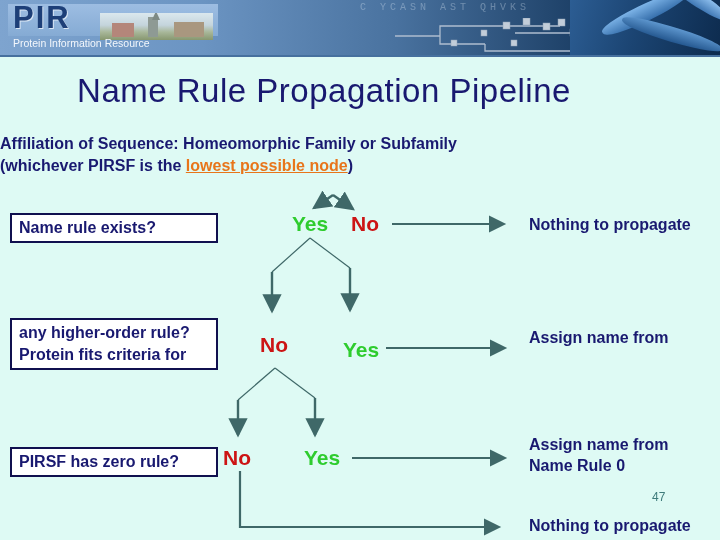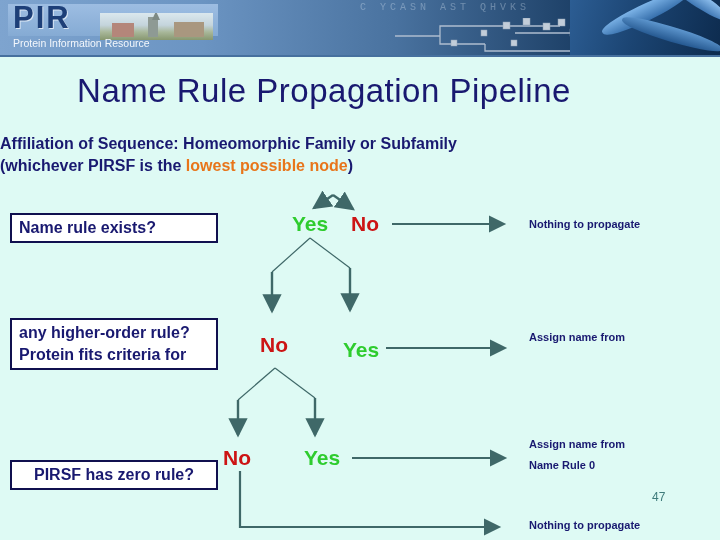--- a/index.html
+++ b/index.html
@@ -64,44 +64,44 @@
   .title{
     position:absolute;top:72px;left:0;width:648px;text-align:center;
     font-size:33px;color:var(--navy-text,#191970);letter-spacing:0.5px;
   }
   .subtitle{
     position:absolute;left:0;width:680px;
     font-size:16px;font-weight:bold;color:var(--navy-text,#191970);
   }
   .subtitle.l1{top:135px;}
   .subtitle.l2{top:157px;}
-  .hl{color:var(--highlight-orange,#e8751a);}
+  .hl{color:var(--highlight-orange,#e8751a);text-decoration:underline;}
   
   .flow-box{
     position:absolute;left:10px;width:190px;
     background:var(--box-fill,#ffffff);
     border:2px solid var(--box-border-navy,#10104f);
     color:var(--navy-text,#191970);
     font-weight:bold;font-size:16px;line-height:22px;padding:2px 7px;
   }
   .box1{top:213px;}
   .box2{top:318px;}
-  .box3{top:460px;text-align:center;}
+  .box3{top:447px;}
   .branch-label{position:absolute;font-weight:bold;font-size:21px;white-space:nowrap;}
   .green{color:var(--yes-green,#2ecc2e);}
   .red{color:var(--no-red,#cc1414);}
   .r1-left{left:292px;top:212px;}
   .r1-right{left:351px;top:212px;}
   .r2-left{left:260px;top:333px;}
   .r2-right{left:343px;top:338px;}
   .r3-left{left:223px;top:446px;}
   .r3-right{left:304px;top:446px;}
   .result{
     position:absolute;left:529px;
-    color:var(--navy-text,#191970);font-weight:bold;font-size:11px;line-height:21px;
+    color:var(--navy-text,#191970);font-weight:bold;font-size:16px;line-height:21px;
     white-space:nowrap;
   }
   .res1{top:214px;}
   .res2{top:327px;}
   .res3{top:434px;}
   .res-final{top:515px;}
   .page-number{
     position:absolute;left:652px;top:490px;
     font-size:12px;color:var(--page-number-teal,#3f7b7b);
   }

